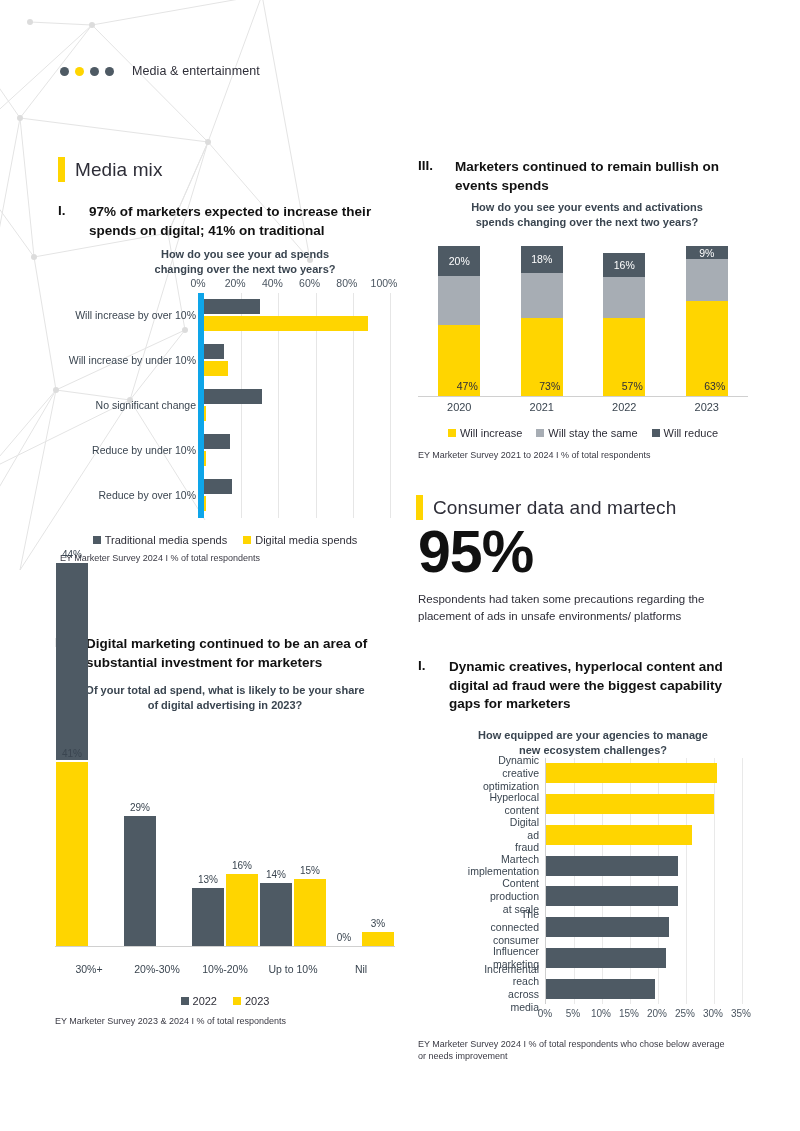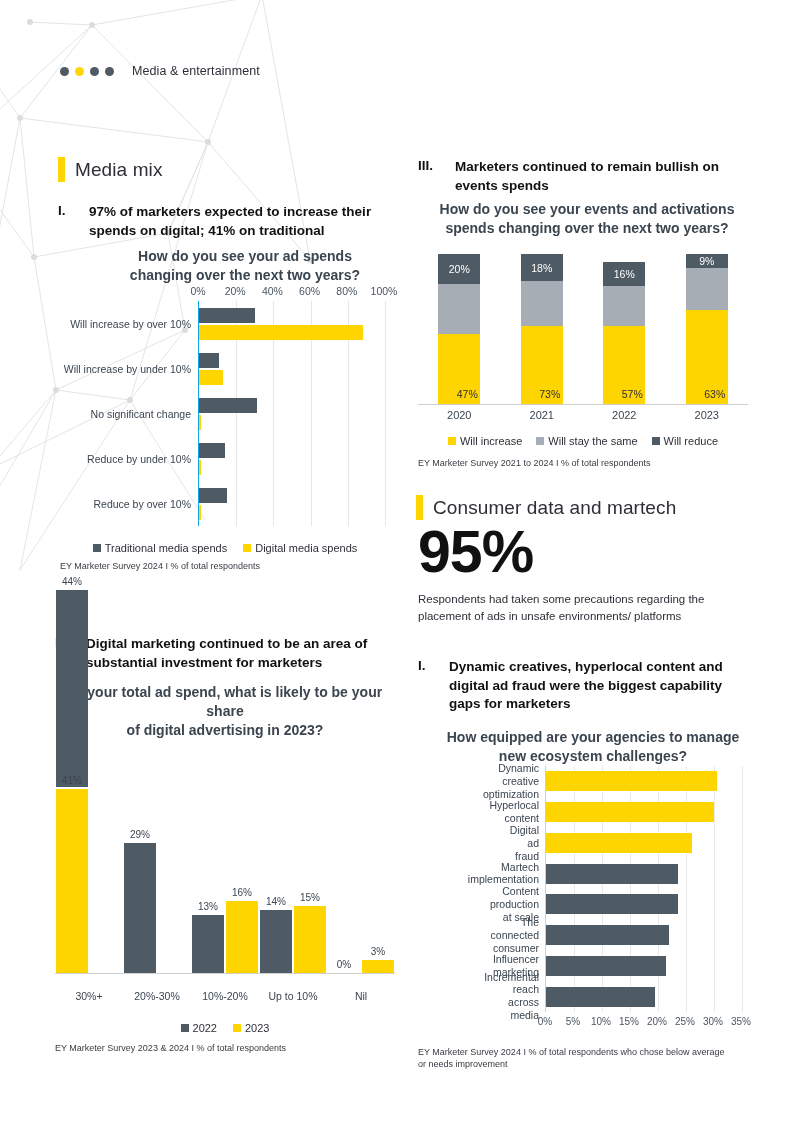--- a/index.html
+++ b/index.html
@@ -18,33 +18,33 @@
 
   
   .sectionhead{display:flex;align-items:center;gap:10px;}
   .ybar{width:7px;height:25px;background:#ffd500;display:block;flex:none;}
   .sectionhead .t{font-size:19px;color:#2e2e38;font-weight:400;letter-spacing:.1px;}
 
   .numhead{display:flex;gap:11px;align-items:flex-start;}
   .numhead .n{font-size:13.5px;font-weight:bold;color:#111;width:20px;flex:none;}
   .numhead .h{font-size:13.5px;font-weight:bold;color:#111;line-height:1.38;}
 
-  .subq{font-size:14px;font-weight:bold;color:#3a4550;text-align:center;line-height:1.36;}
+  .subq{font-size:11px;font-weight:bold;color:#3a4550;text-align:center;line-height:1.36;}
   .source{font-size:9px;color:#3a3a44;line-height:1.35;}
 
   
   .legend{display:flex;align-items:center;justify-content:center;gap:16px;font-size:11px;color:#2e2e38;}
   .legend .li{display:flex;align-items:center;gap:4px;}
   .swatch{width:8px;height:8px;display:block;flex:none;}
 
   
   #chart1{position:absolute;left:60px;top:247px;width:330px;}
   .c1-axis{position:relative;height:16px;margin-left:138px;width:186px;}
   .c1-axis span{position:absolute;font-size:10.5px;color:#4a5560;transform:translateX(-50%);top:0;white-space:nowrap;}
-  .c1-plot{position:relative;margin-left:138px;width:186px;height:225px;border-left:1px solid #0ea5e9;}
+  .c1-plot{position:relative;margin-left:138px;width:186px;height:225px;border-left:6px solid #0ea5e9;}
   .c1-grid{position:absolute;top:0;bottom:0;width:1px;background:#e6e6e6;}
   .c1-rowlabel{position:absolute;right:100%;margin-right:8px;font-size:10.5px;color:#3a4550;white-space:nowrap;transform:translateY(-50%);}
   .c1-bar{position:absolute;height:15px;}
   .c1-bar.d{background:#4e5a64;}
   .c1-bar.y{background:#ffd500;}
 
   
   #chart2{position:absolute;left:55px;top:635px;width:340px;}
   .c2-plot{position:relative;height:215px;margin-top:18px;border-bottom:1px solid #d0d0d0;}
   .c2-group{position:absolute;bottom:0;display:flex;align-items:flex-end;gap:2px;}

